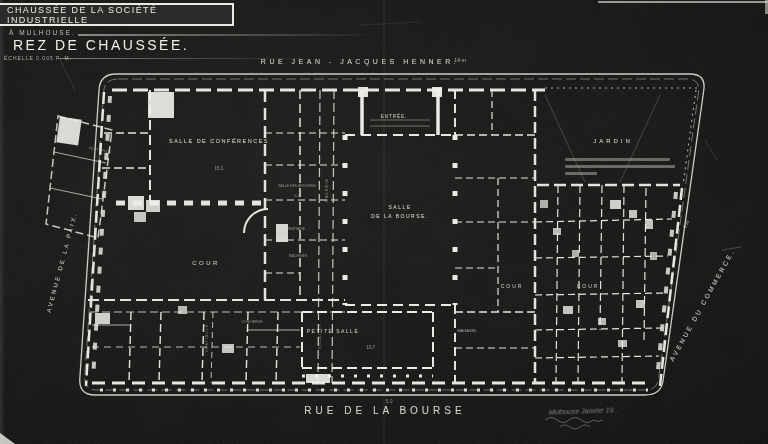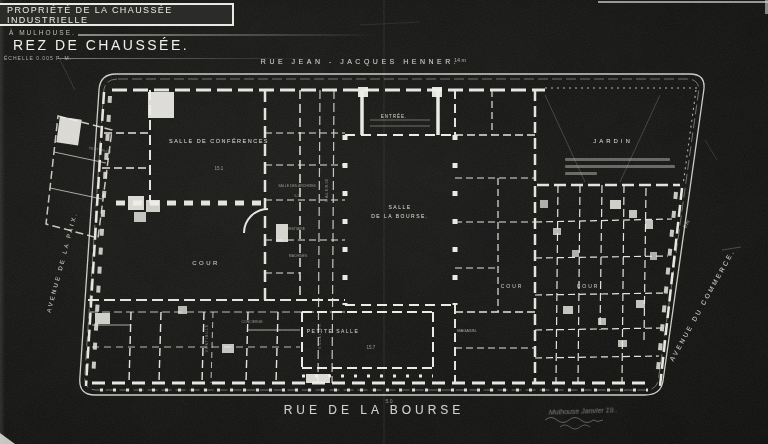--- a/index.html
+++ b/index.html
@@ -191,36 +191,36 @@
 
     <g stroke="#c9c7c0" fill="none">
       <path d="M545 420 q6 -5 12 0 t12 0 t12 0 t12 0 q5 3 10 0" stroke-width="0.8" opacity="0.5"></path>
       <path d="M560 427 q5 -4 10 0 t10 0 t10 0" stroke-width="0.8" opacity="0.45"></path>
     </g>
 
     <rect width="768" height="444" filter="url(#grain)"></rect>
   </svg>
 
   <div class="title-box">
-    <span>PROPRIÉTÉ DE LA CHAUSSÉE INDUSTRIELLE</span>
+    <span>CHAUSSÉE DE LA SOCIÉTÉ INDUSTRIELLE</span>
   </div>
   <div class="t-sub">À MULHOUSE.</div>
   <div class="u1"></div>
   <div class="t-main">REZ DE CHAUSSÉE.</div>
   <div class="t-scale">ÉCHELLE 0.005 P. M.</div>
   <div class="u2"></div>
 
   <div class="edge-top"></div>
   <div class="corner-bl"></div>
   <div class="corner-tr"></div>
 
   <div class="lbl" style="left:360px;top:61px;font-size:7px;letter-spacing:3.5px;opacity:.9">RUE  JEAN - JACQUES  HENNER.</div>
   <div class="lbl" style="left:460px;top:60px;font-size:5.5px;opacity:.65">14 m</div>
 
-  <div class="lbl" style="left:374px;top:410px;font-size:12px;letter-spacing:4px;opacity:.9">RUE   DE  LA   BOURSE</div>
+  <div class="lbl" style="left:385px;top:410px;font-size:10px;letter-spacing:4px;opacity:.9">RUE   DE  LA   BOURSE</div>
   <div class="lbl" style="left:389px;top:401px;font-size:5px;opacity:.5">5.0</div>
 
   <div class="lbl" style="left:62px;top:262px;font-size:6px;letter-spacing:2.5px;opacity:.85;transform:translate(-50%,-50%) rotate(-75deg)">AVENUE  DE  LA  PAIX.</div>
 
   <div class="lbl" style="left:702px;top:305px;font-size:6.5px;letter-spacing:2.5px;opacity:.9;transform:translate(-50%,-50%) rotate(-61deg)">AVENUE  DU  COMMERCE.</div>
   <div class="lbl" style="left:686px;top:224px;font-size:5px;opacity:.65;transform:translate(-50%,-50%) rotate(-61deg)">6 m</div>
 
   <div class="lbl" style="left:219px;top:141px;font-size:5.5px;letter-spacing:1.5px;opacity:.9">SALLE DE CONFÉRENCES</div>
   <div class="lbl" style="left:219px;top:168px;font-size:4.5px;opacity:.55">15.1</div>
 

